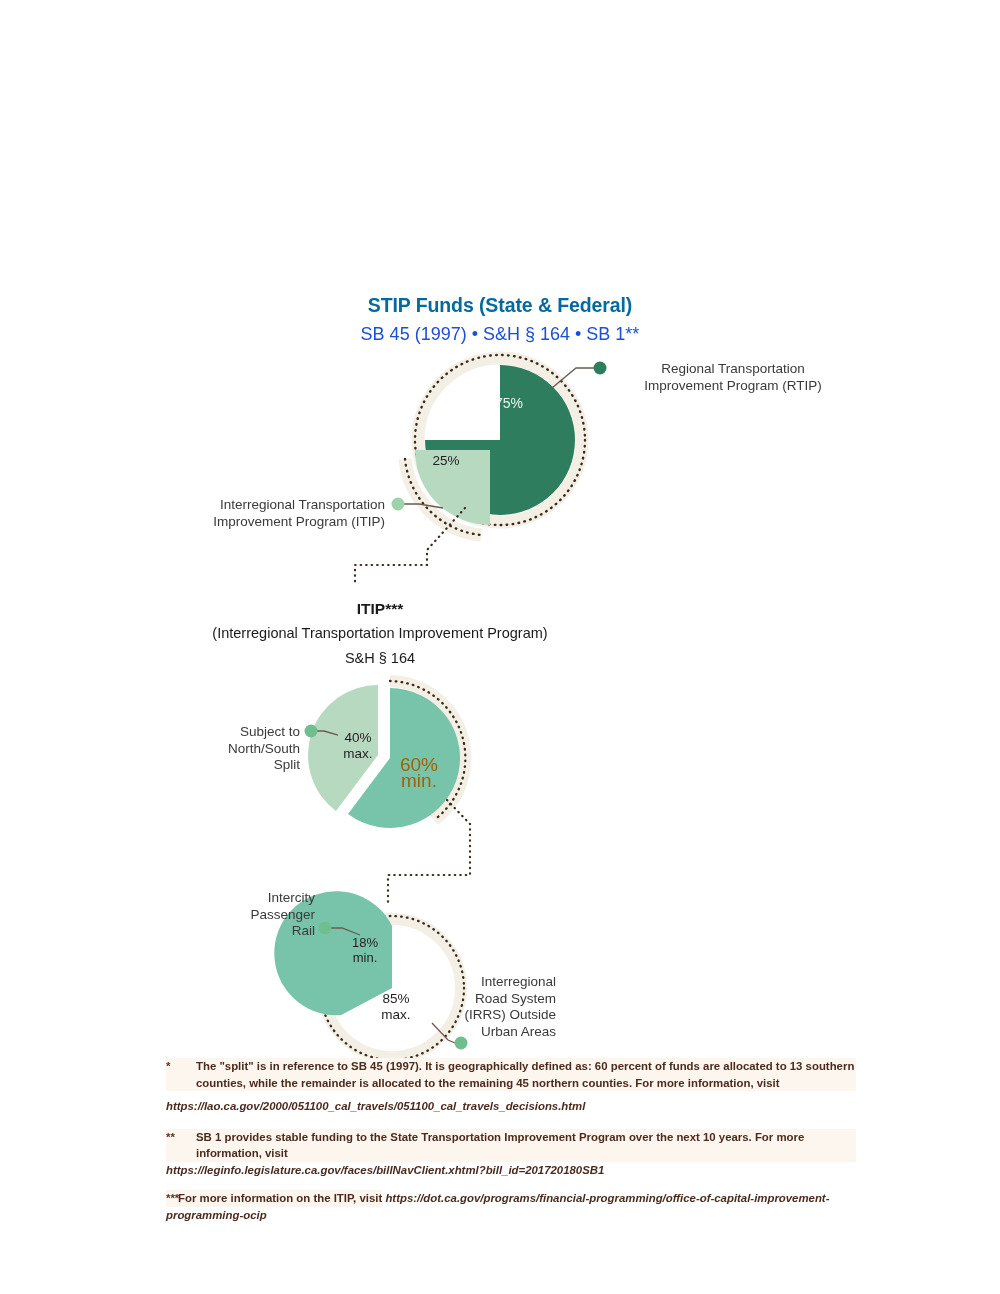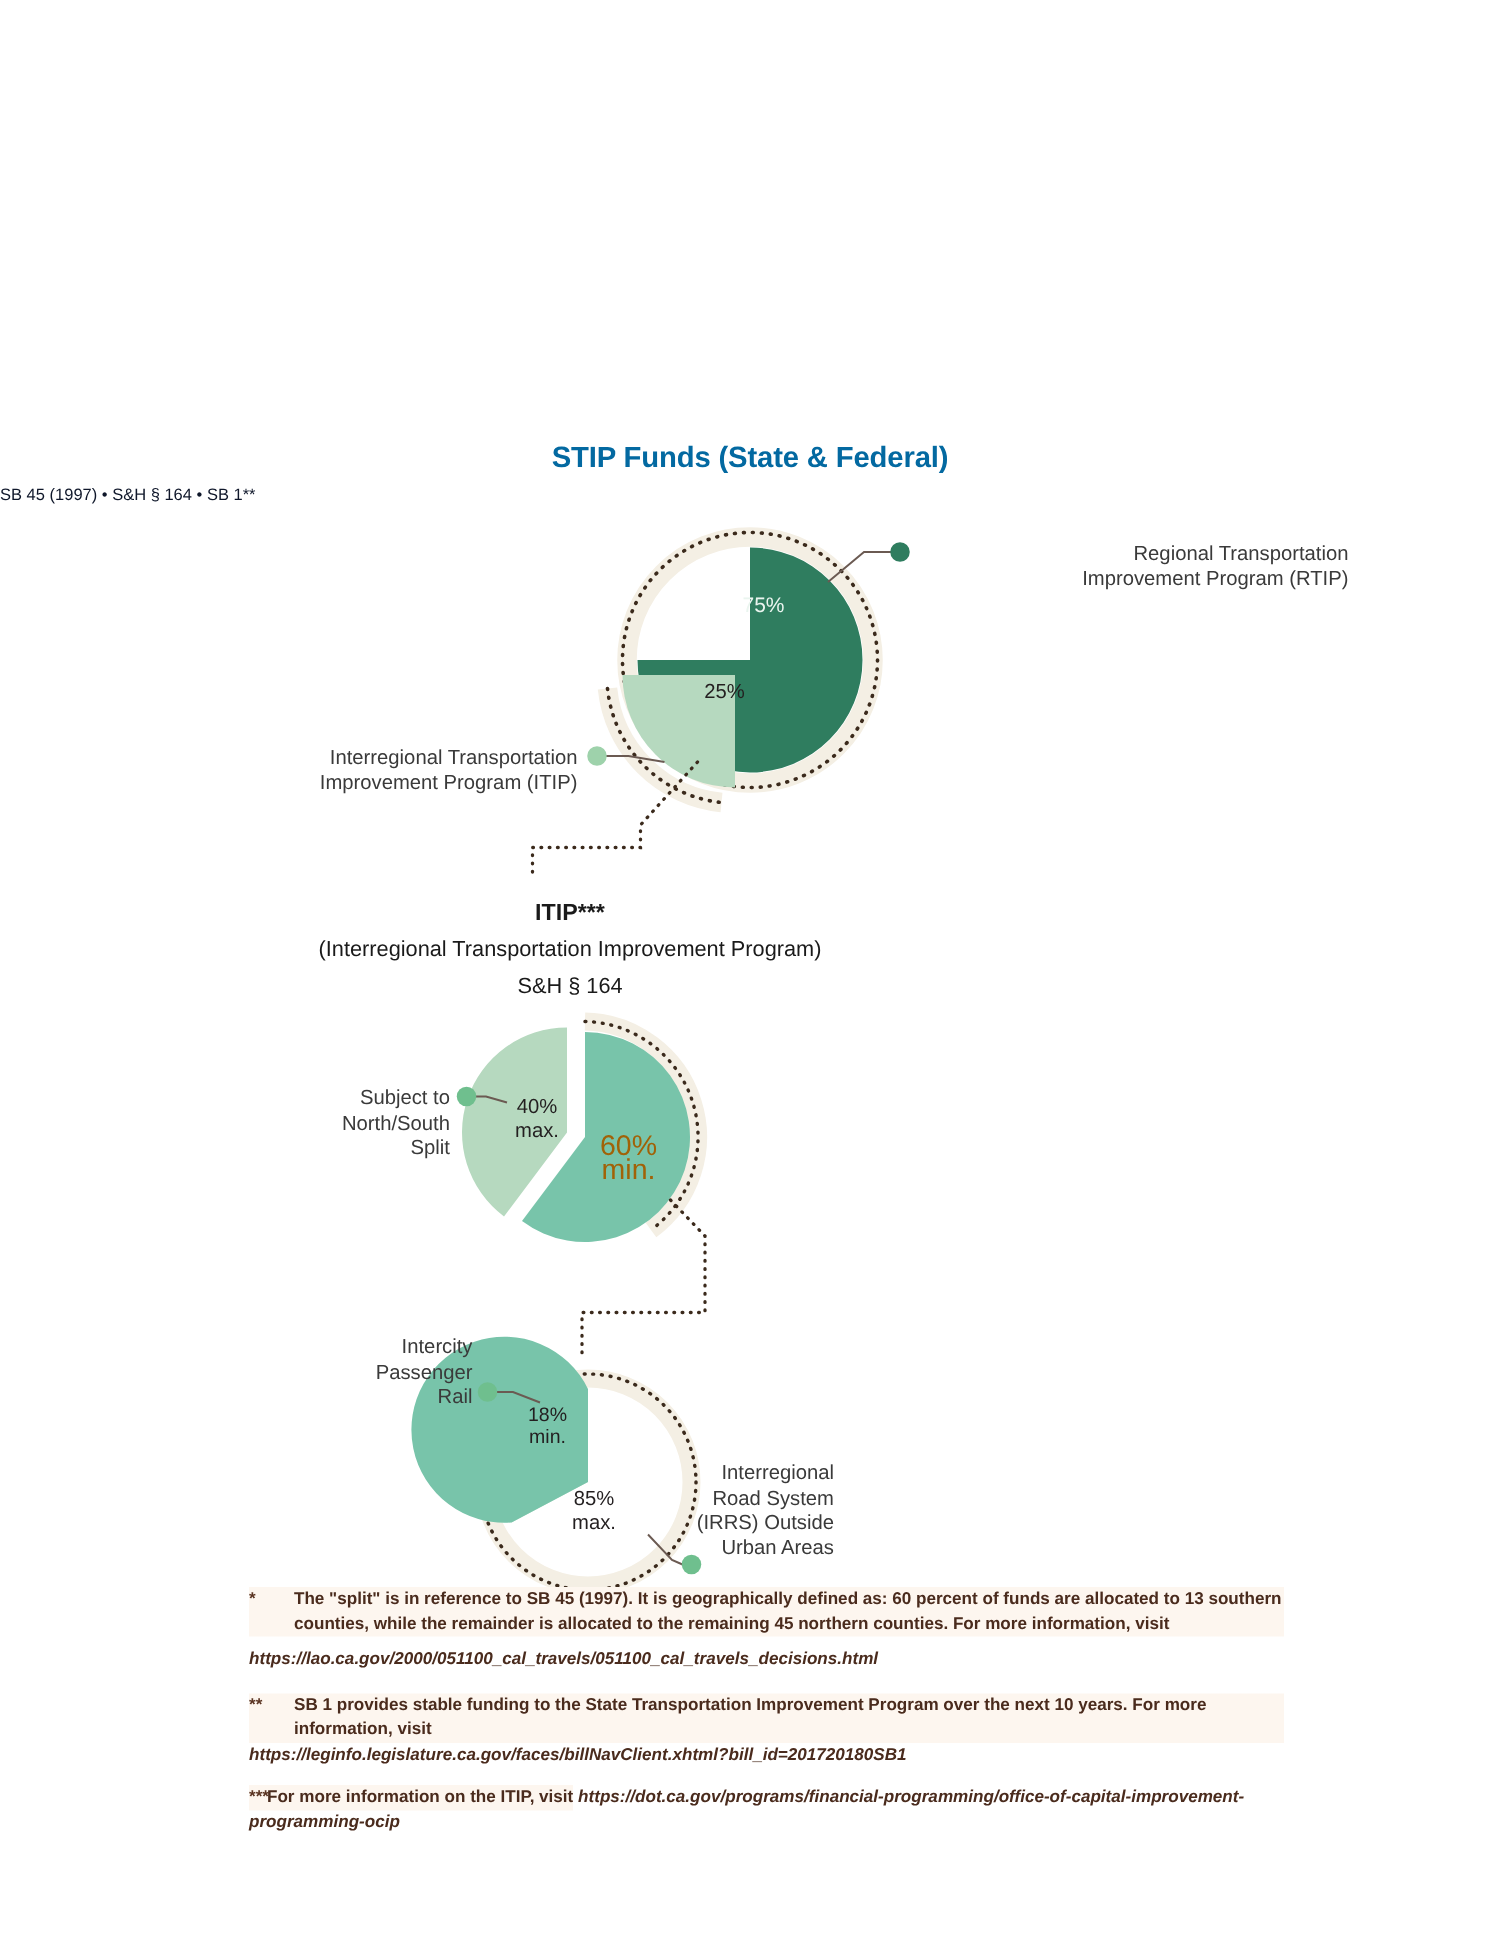--- a/index.html
+++ b/index.html
@@ -24,23 +24,23 @@
   
   .title-main {
     font-size: 19.5px;
     font-weight: bold;
     color: #0369a1;
     text-align: center;
     letter-spacing: -0.1px;
     white-space: nowrap;
   }
   .title-sub {
-    font-size: 11px;
-    color: #0f172a;
-    text-align: left;
+    font-size: 18px;
+    color: #1d4ed8;
+    text-align: center;
     white-space: nowrap;
   }
   .title-itip {
     font-size: 15.5px;
     font-weight: bold;
     color: #1a1a1a;
     text-align: center;
     white-space: nowrap;
   }
   .title-itip-sub {
@@ -50,21 +50,21 @@
     white-space: nowrap;
   }
 
   
   .callout {
     font-size: 13.5px;
     line-height: 16.5px;
     color: #3a3a3a;
     white-space: pre-line;
   }
-  .callout.right { text-align: right; margin-left: 46px; }
+  .callout.right { text-align: center; }
   .callout.left  { text-align: right; }
 
   
   svg.layer {
     position: absolute;
     left: 0; top: 0;
     width: 1000px;
     height: 1294px;
     overflow: visible;
     pointer-events: none;
@@ -165,21 +165,21 @@
     <path d="M 392 988 L 341 1015 A 62 62 0 1 1 392 926 Z" fill="#78c4aa"></path>
 
     <polyline points="360,935 342,928 330,928" fill="none" stroke="#6b5a52" stroke-width="1.3"></polyline>
     <circle cx="325" cy="928" r="6.5" fill="#6fbf8e"></circle>
 
     <polyline points="432,1023 448,1040 455,1043" fill="none" stroke="#6b5a52" stroke-width="1.3"></polyline>
     <circle cx="461" cy="1043" r="6.5" fill="#6fbf8e"></circle>
   </svg>
 
   <div class="abs" style="left:474px; top:395px; width:70px; text-align:center; font-size:14px; color:#eaf5ef;">75%</div>
-  <div class="abs" style="left:448px; top:453px; width:70px; text-align:center; font-size:13.5px; color:#231f20;">25%</div>
+  <div class="abs" style="left:411px; top:453px; width:70px; text-align:center; font-size:13.5px; color:#231f20;">25%</div>
 
   <div class="abs" style="left:322px; top:730px; width:72px; text-align:center; font-size:13.5px; color:#231f20; line-height:16px; white-space:pre-line;">40%
 max.</div>
   <div class="abs" style="left:383px; top:757px; width:72px; text-align:center; font-size:19px; color:#a16207; line-height:16px; white-space:pre-line;">60%
 min.</div>
 
   <div class="abs" style="left:334px; top:935px; width:62px; text-align:center; font-size:13px; color:#231f20; line-height:15px; white-space:pre-line;">18%
 min.</div>
   <div class="abs" style="left:363px; top:991px; width:66px; text-align:center; font-size:13.5px; color:#231f20; line-height:16px; white-space:pre-line;">85%
 max.</div>

